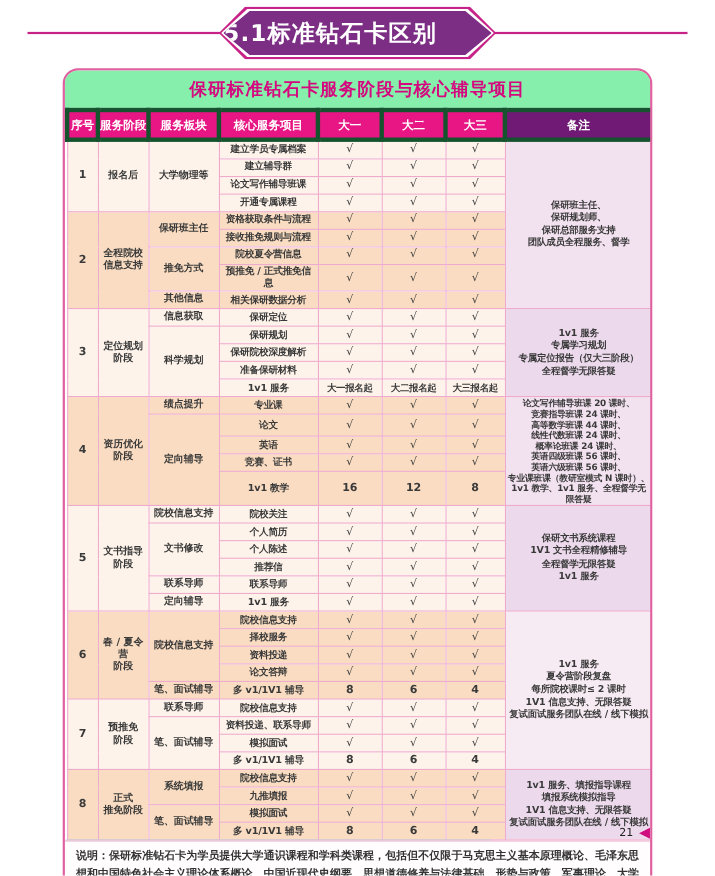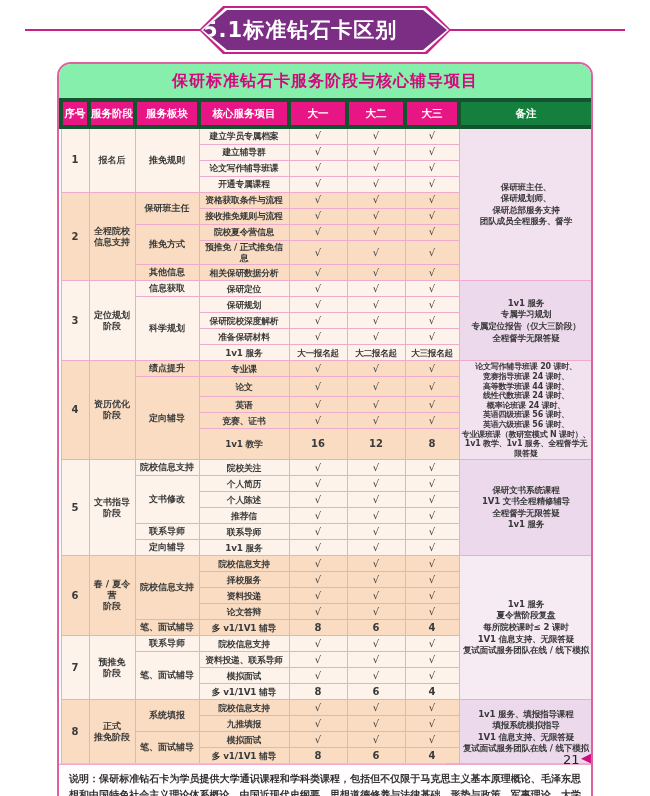--- a/index.html
+++ b/index.html
@@ -15,21 +15,21 @@
   .hex.mid{inset:2px;background:#ffffff;}
   .hex.inner{inset:4px;background:#7c2d84;display:flex;align-items:center;}
   .badge-title{color:#ffffff;font-size:21px;font-weight:bold;letter-spacing:1px;}
 
   
   .card{position:absolute;left:57px;top:62px;width:536px;border:2px solid #df5f9f;border-radius:14px 14px 5px 5px;overflow:hidden;background:#ffffff;box-sizing:border-box;}
   .card-title{background:#86efac;color:#d6067f;font-weight:bold;font-size:16px;text-align:center;padding:7px 0 6px 0;letter-spacing:1px;}
 
   table{border-collapse:collapse;width:100%;table-layout:fixed;}
   th{background:#e71684;color:#ffffff;font-size:10.5px;font-weight:bold;height:23px;border:4px solid #14532d;padding:0;}
-  th.note-h{background:#15803d;}
+  th.note-h{background:#701a75;}
   td{border:1px solid #efabcc;font-size:9.5px;color:#3a3a3a;text-align:center;height:13px;padding:1px 2px;line-height:1.22;font-weight:600;overflow:hidden;}
   tr.tall td{height:28px;}
   .g-light td{background:#fdf3ea;}
   .g-peach td{background:#f9dcc1;}
   .cell-no{font-size:10px;}
   .cell-stage{white-space:pre-line;font-size:9px;}
   .cell-module{font-size:9px;}
   .cell-project{font-size:8.8px;letter-spacing:-0.2px;}
   .check{font-weight:400;font-size:10px;color:#444444;}
   .num{font-weight:bold;font-size:10px;}
@@ -38,21 +38,21 @@
   td.cell-note.small{font-size:8px;line-height:1.2;}
   td.tone-a{background:#f2e1ef;margin-top:48px;}
   td.tone-b{background:#ecdaec;}
   td.tone-c{background:#f7ebf3;}
 
   .note-box{border-top:1px solid #efabcc;background:#fffdfd;padding:6px 10px 7px 10px;font-size:10px;color:#333333;line-height:1.55;text-align:justify;font-weight:600;}
 
   
   .footer-line{position:absolute;left:60px;top:763px;width:386px;height:1px;background:#cfcfcf;}
   .site{position:absolute;left:447px;top:749px;color:#f5bcd8;font-weight:bold;font-size:17px;letter-spacing:0.5px;}
-  .pagenum{position:absolute;left:563px;top:752px;color:#222222;font-size:13px;text-align:right;}
+  .pagenum{position:absolute;left:563px;top:752px;color:#222222;font-size:10px;text-align:right;}
   .corner{position:absolute;left:581px;top:750px;color:#cf0d7e;font-size:13px;}
 </style>
 </head>
 <body>
 
 <div class="page">
 
   <div class="badge-band">
     <div class="band-line"></div>
     <div class="badge">
@@ -86,21 +86,21 @@
           <th>大一</th>
           <th>大二</th>
           <th>大三</th>
           <th class="note-h">备注</th>
         </tr>
       </thead>
       <tbody id="tbody">
           <tr class="g-light">
             <td class="cell-no" rowspan="4">1</td>
             <td class="cell-stage" rowspan="4">报名后</td>
-            <td class="cell-module" rowspan="4">推免规则</td>
+            <td class="cell-module" rowspan="4">大学物理等</td>
             <td class="cell-project">建立学员专属档案</td>
             <td class="cell-val check">√</td>
             <td class="cell-val check">√</td>
             <td class="cell-val check">√</td>
             <td class="cell-note tone-a" rowspan="9">保研班主任、
 保研规划师、
 保研总部服务支持
 团队成员全程服务、督学</td>
           </tr>
           <tr class="g-light">

